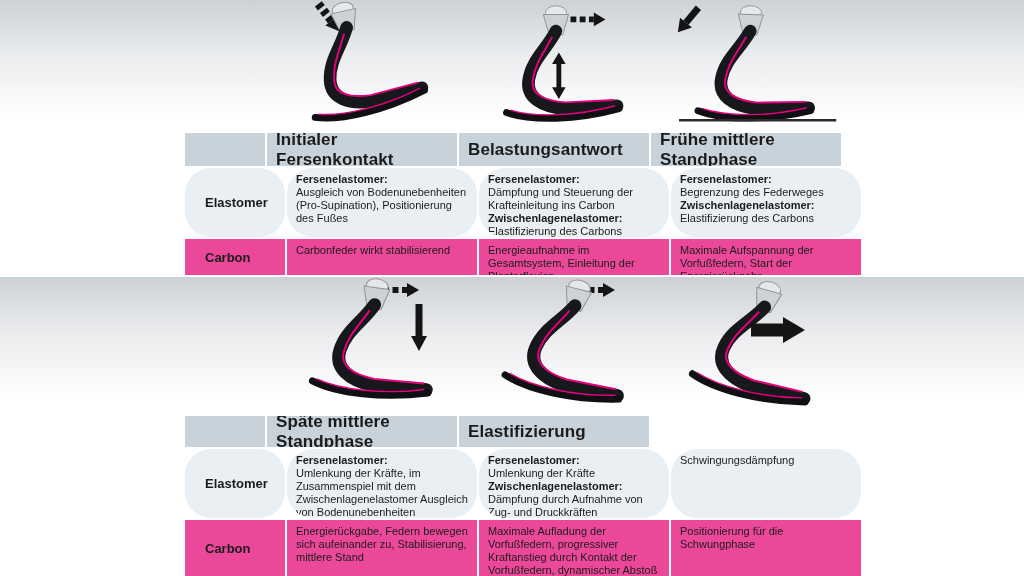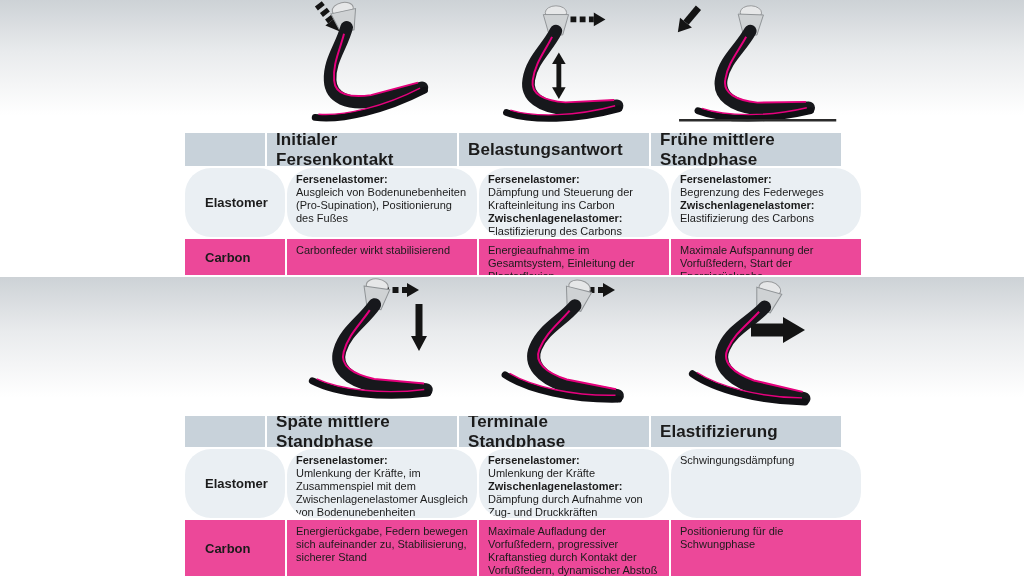--- a/index.html
+++ b/index.html
@@ -169,32 +169,31 @@
             <line x1="0" y1="0" x2="32" y2="0" class="arr" stroke-width="13"></line>
             <polygon points="32,-13 32,13 54,0" class="arrf"></polygon>
           </g>
         </svg>
       </figure>
     </div>
 
     <div class="row r-head2">
       <div class="lab headbg"></div>
       <div class="cell headbg phase-title">Späte mittlere Standphase</div>
-      <div class="cell headbg phase-title">Terminale Standphase</div>
       <div class="cell headbg phase-title">Elastifizierung</div>
     </div>
 
     <div class="row r-el">
       <div class="lab elbg rowlabel">Elastomer</div>
       <div class="cell elbg txtcell"><strong>Fersenelastomer:</strong><br>Umlenkung der Kräfte, im Zusammenspiel mit dem Zwischenlagenelastomer Ausgleich von Bodenunebenheiten</div>
       <div class="cell elbg txtcell"><strong>Fersenelastomer:</strong><br>Umlenkung der Kräfte<br><strong>Zwischenlagenelastomer:</strong><br>Dämpfung durch Aufnahme von Zug- und Druckkräften</div>
       <div class="cell elbg txtcell">Schwingungsdämpfung</div>
     </div>
 
     <div class="row r-ca2">
       <div class="lab cabg rowlabel">Carbon</div>
-      <div class="cell cabg txtcell">Energierückgabe, Federn bewegen sich aufeinander zu, Stabilisierung, sicherer Stand</div>
+      <div class="cell cabg txtcell">Energierückgabe, Federn bewegen sich aufeinander zu, Stabilisierung, mittlere Stand</div>
       <div class="cell cabg txtcell">Maximale Aufladung der Vorfußfedern, progressiver Kraftanstieg durch Kontakt der Vorfußfedern, dynamischer Abstoß</div>
       <div class="cell cabg txtcell">Positionierung für die Schwungphase</div>
     </div>
 
   </div>
 </div>
 
 </body></html>

